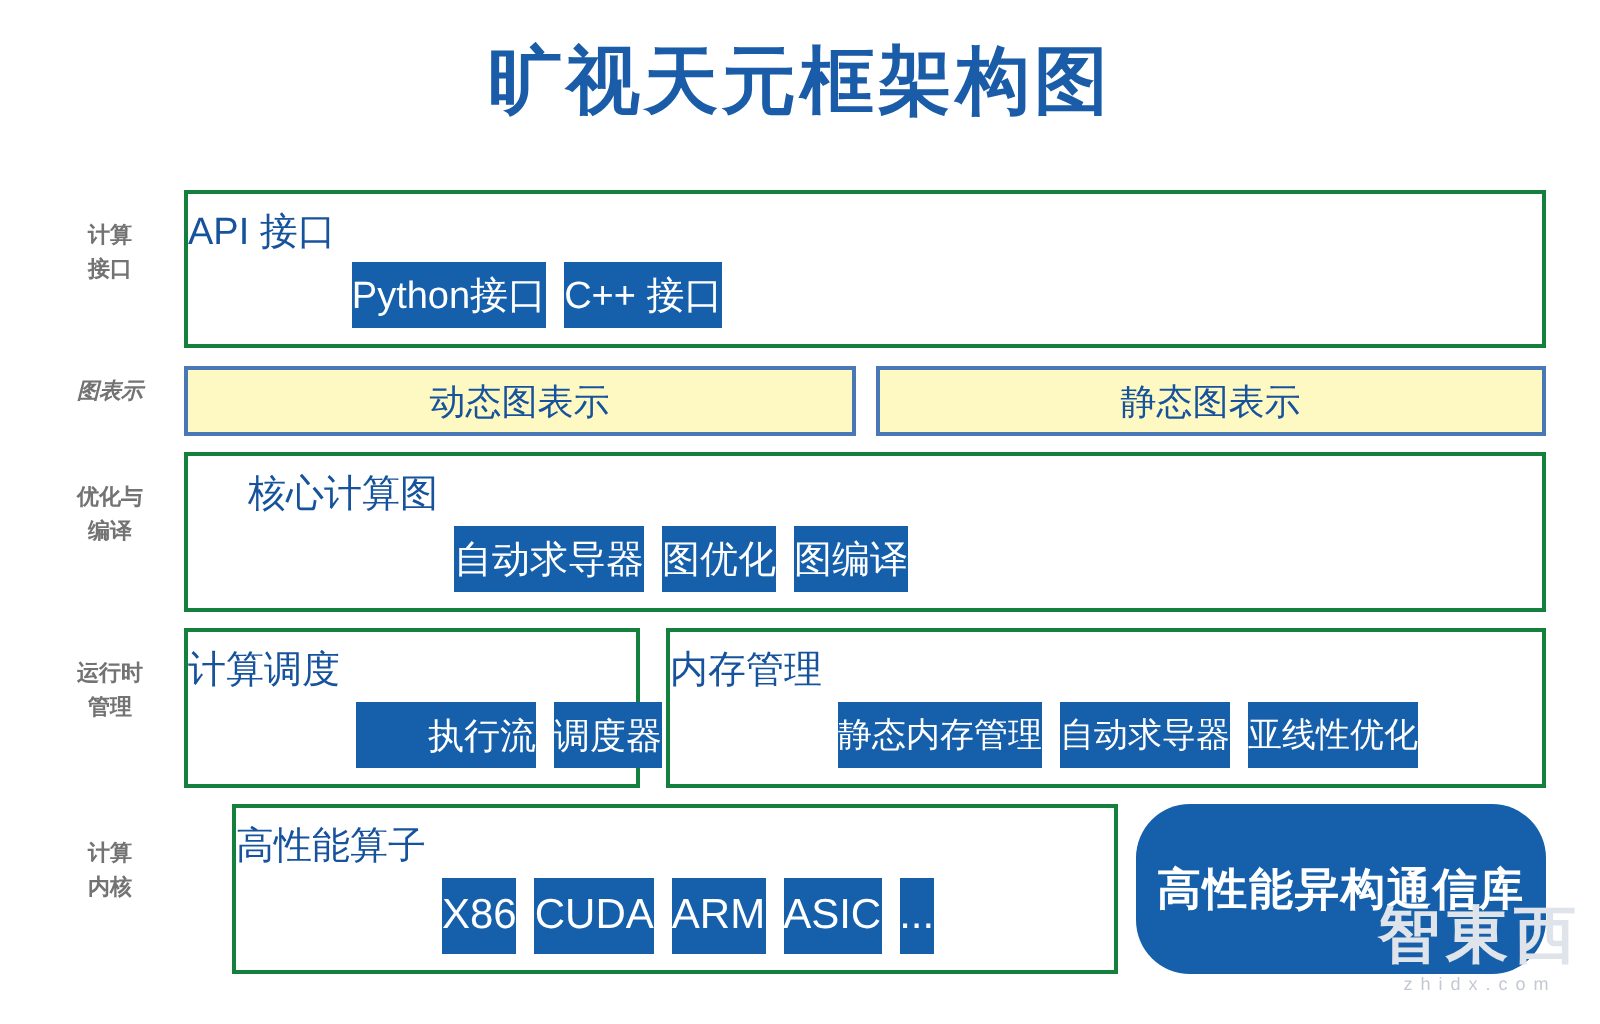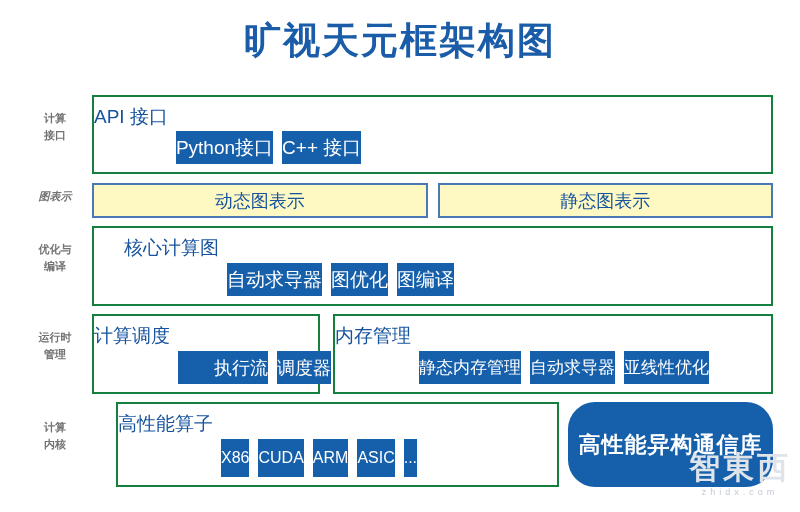--- a/index.html
+++ b/index.html
@@ -34,21 +34,21 @@
   .plain{
     border:2px solid #4879B6;box-sizing:border-box;flex:1;
     display:flex;align-items:center;justify-content:center;
     color:#17539D;font-size:18px;background:#fef9c3;
   }
   .solid-box{
     flex:1;background:#155FAB;color:#ffffff;
     display:flex;align-items:center;justify-content:center;
     font-size:22px;font-weight:700;letter-spacing:1px;border-radius:27px;
   }
-  .cell.tall{height:38px;font-size:16px;}
+  .cell.tall{height:38px;font-size:21px;}
   .wm{position:absolute;top:451px;left:682px;width:116px;text-align:center;pointer-events:none;}
   .wm-logo{font-size:31px;font-weight:700;color:#dfe4ea;letter-spacing:3px;line-height:1.1;}
   .wm-domain{font-size:9px;color:#c3c9d3;letter-spacing:4px;margin-top:2px;}
 </style>
 </head>
 <body>
 
 <div id="app">
 
   <div class="title">旷视天元框架构图</div>

